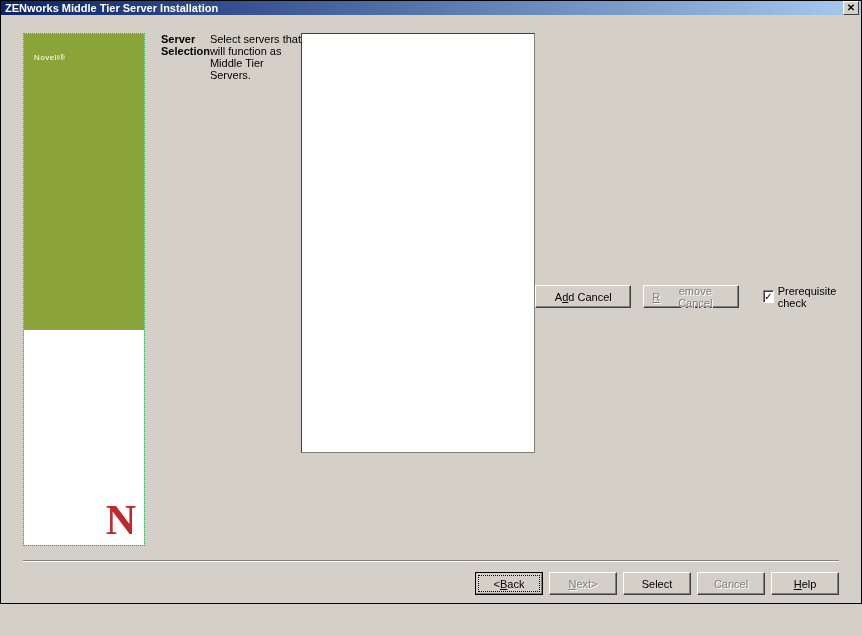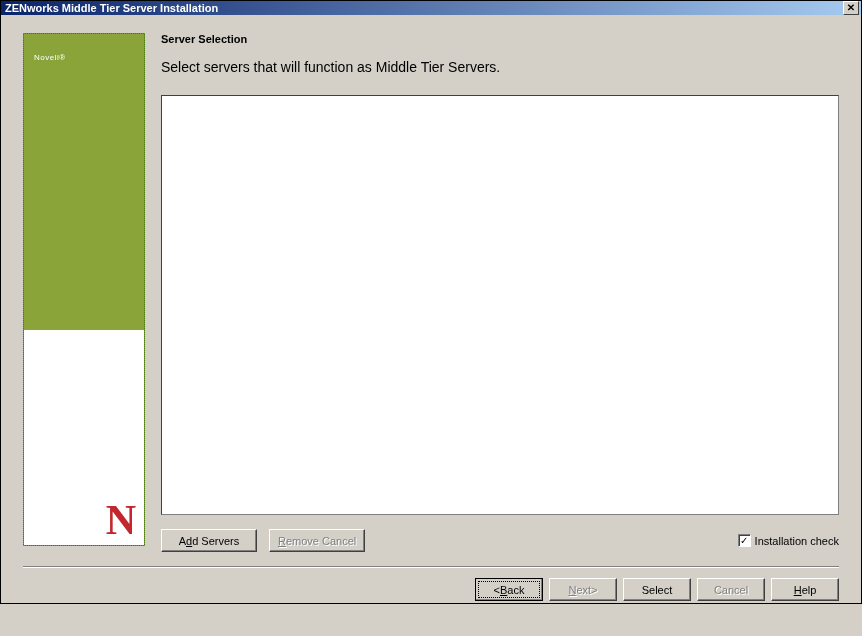--- a/index.html
+++ b/index.html
@@ -56,21 +56,21 @@
     }
     .main-row {
       display: flex;
       gap: 16px;
       flex: 1;
     }
     .sidebar-panel {
       width: 122px;
       height: 513px;
       border: 1px dotted #808080;
-      background: #4d7c0f;
+      background: #86efac;
       display: flex;
       flex-direction: column;
       position: relative;
     }
     .sidebar-green {
       background: #8aa43a;
       height: 296px;
       width: 100%;
       color: #fff;
       padding: 18px 10px;
@@ -89,29 +89,29 @@
       bottom: 4px;
       color: #c1272d;
       font-size: 42px;
       font-weight: bold;
       font-family: "Times New Roman", serif;
       line-height: 1;
     }
     .main-col {
       flex: 1;
       display: flex;
-      flex-direction: column;
+      flex-direction: row;
     }
     .page-title {
       font-weight: bold;
       font-size: 11px;
       margin-bottom: 14px;
     }
     .page-instruction {
-      font-size: 14px;
+      font-size: 11px;
       margin-bottom: 20px;
     }
     .server-list {
       background: #fff;
       border: 1px solid #808080;
       border-top-color: #404040;
       border-left-color: #404040;
       height: 420px;
       width: 100%;
     }
@@ -206,32 +206,32 @@
 
       <div class="main-col">
         <div class="page-title">Server Selection</div>
         <div class="page-instruction">Select servers that will function as Middle Tier Servers.</div>
         <div class="server-list"></div>
 
         <div class="list-action-row">
           <button class="btn">
             <span>A</span>
               <span class="ul">d</span>
-              <span>d Servers</span>
+              <span>d Cancel</span>
           </button>
           <button class="btn disabled" disabled="">
             <span class="ul">R</span>
               <span>emove Cancel</span>
           </button>
           <div class="spacer"></div>
           <label class="checkbox-wrap">
             <span class="checkbox-box">
                 <span>✓</span>
               </span>
-            <span>Installation check</span>
+            <span>Prerequisite check</span>
           </label>
         </div>
       </div>
     </div>
 
     <div class="divider"></div>
 
     <div class="wizard-row">
       <button class="btn focused">
         <span>&lt;</span>

